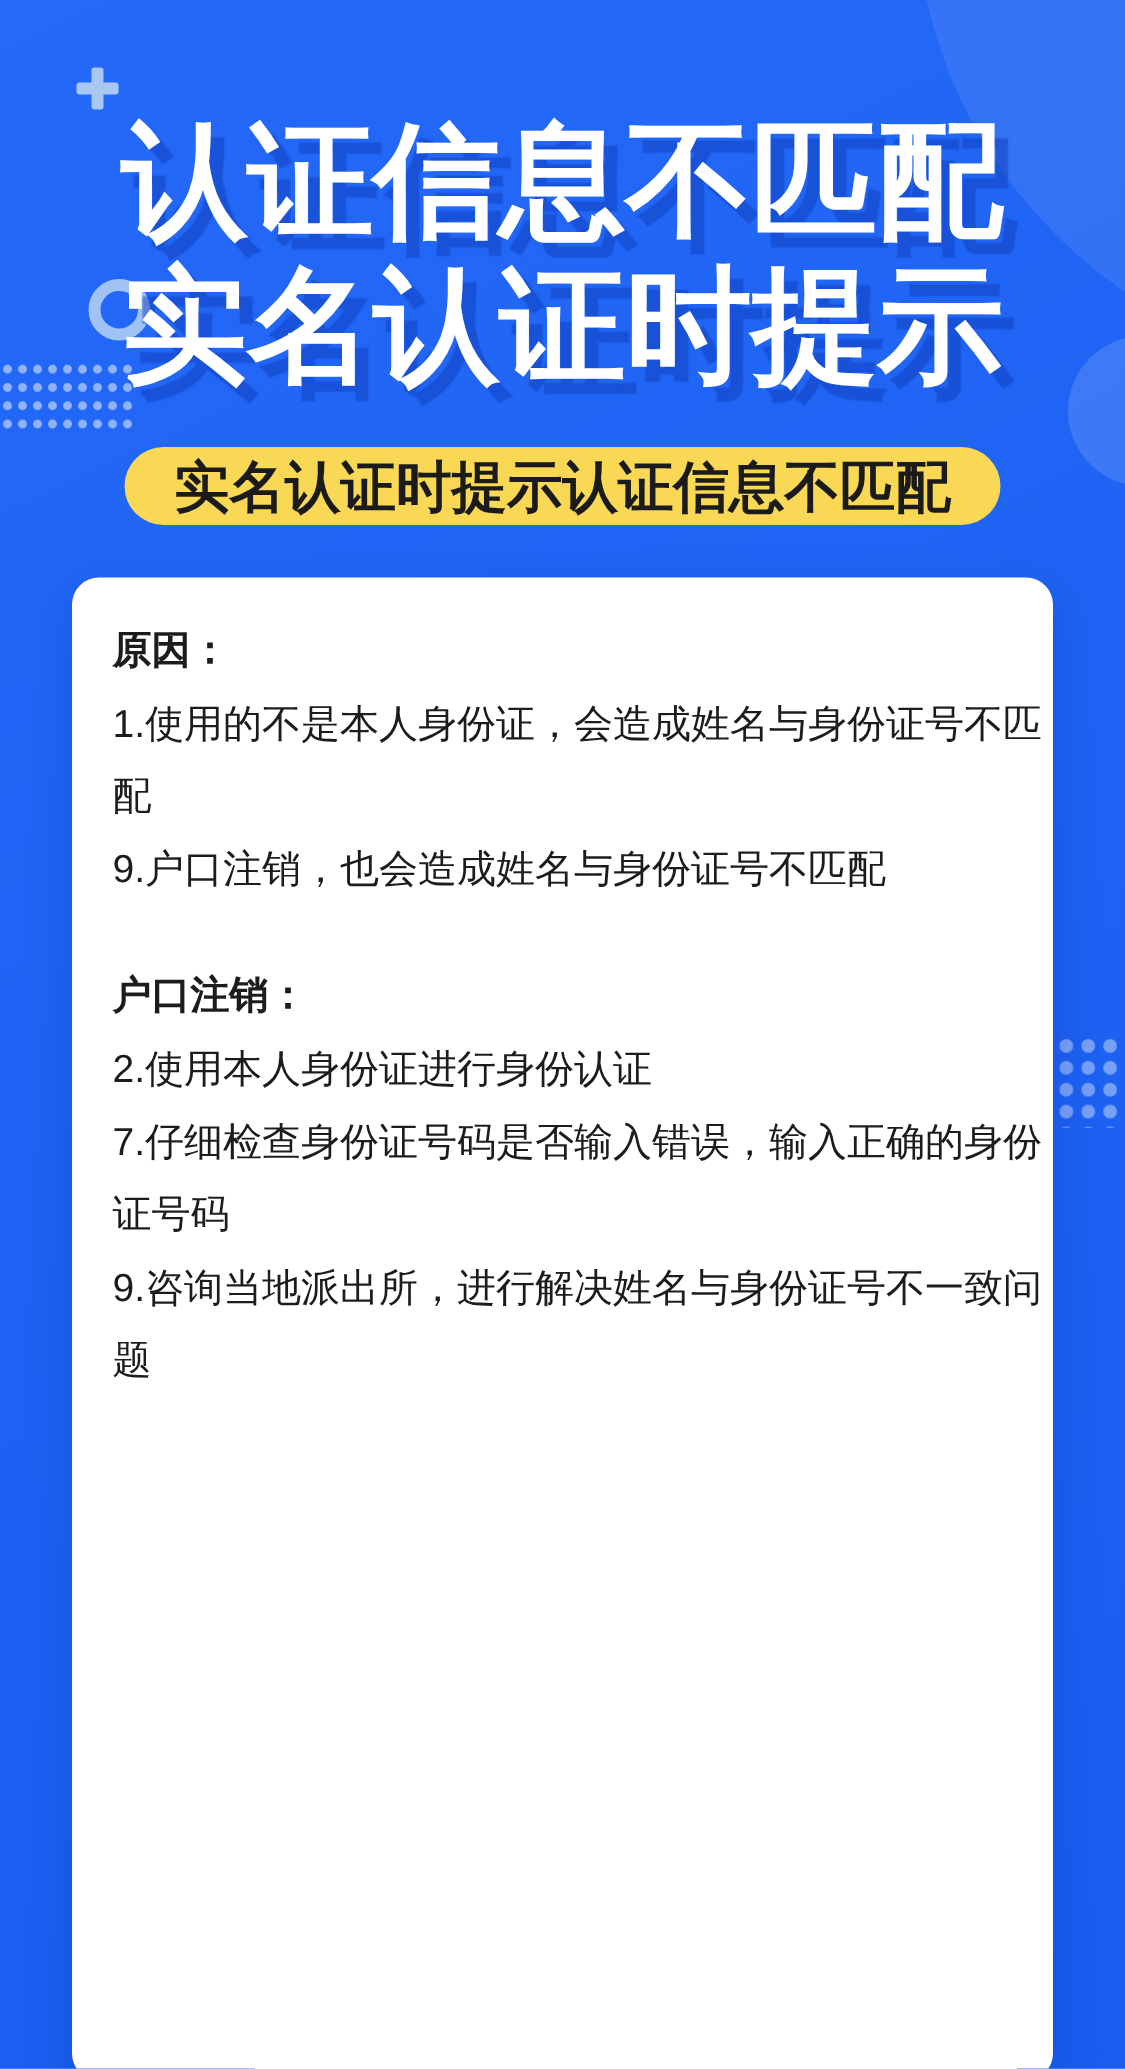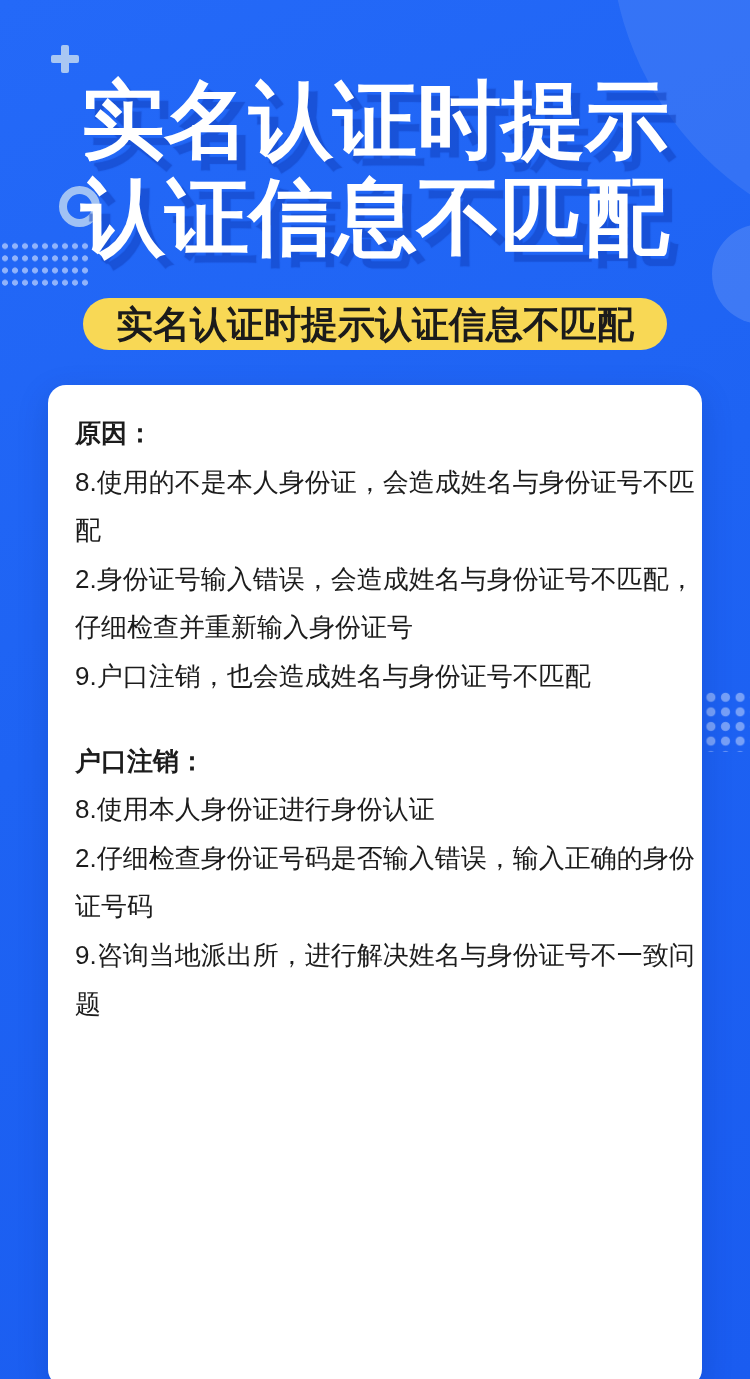--- a/index.html
+++ b/index.html
@@ -140,41 +140,39 @@
 
   <div class="plus">
     <span class="bar-h"></span>
     <span class="bar-v"></span>
   </div>
   <div class="ring"></div>
   <div class="dots dots-left"></div>
   <div class="dots dots-right"></div>
 
   <h1 class="title">
+    <span>认证信息不匹配</span>
     <span>实名认证时提示</span>
-    <span>认证信息不匹配</span>
   </h1>
 
   <div class="banner">实名认证时提示认证信息不匹配</div>
 
   <div class="card">
 
     <section class="sec-reasons">
       <h2 class="heading">原因：</h2>
-      <p class="item">8.使用的不是本人身份证，会造成姓名与身份证号不匹
+      <p class="item">1.使用的不是本人身份证，会造成姓名与身份证号不匹
 配</p>
-      <p class="item">2.身份证号输入错误，会造成姓名与身份证号不匹配，
-仔细检查并重新输入身份证号</p>
       <p class="item">9.户口注销，也会造成姓名与身份证号不匹配</p>
     </section>
 
     <section class="sec-solutions">
       <h2 class="heading">户口注销：</h2>
-      <p class="item">8.使用本人身份证进行身份认证</p>
-      <p class="item">2.仔细检查身份证号码是否输入错误，输入正确的身份
+      <p class="item">2.使用本人身份证进行身份认证</p>
+      <p class="item">7.仔细检查身份证号码是否输入错误，输入正确的身份
 证号码</p>
       <p class="item">9.咨询当地派出所，进行解决姓名与身份证号不一致问
 题</p>
     </section>
 
   </div>
 
 </div>
 
 </body></html>

